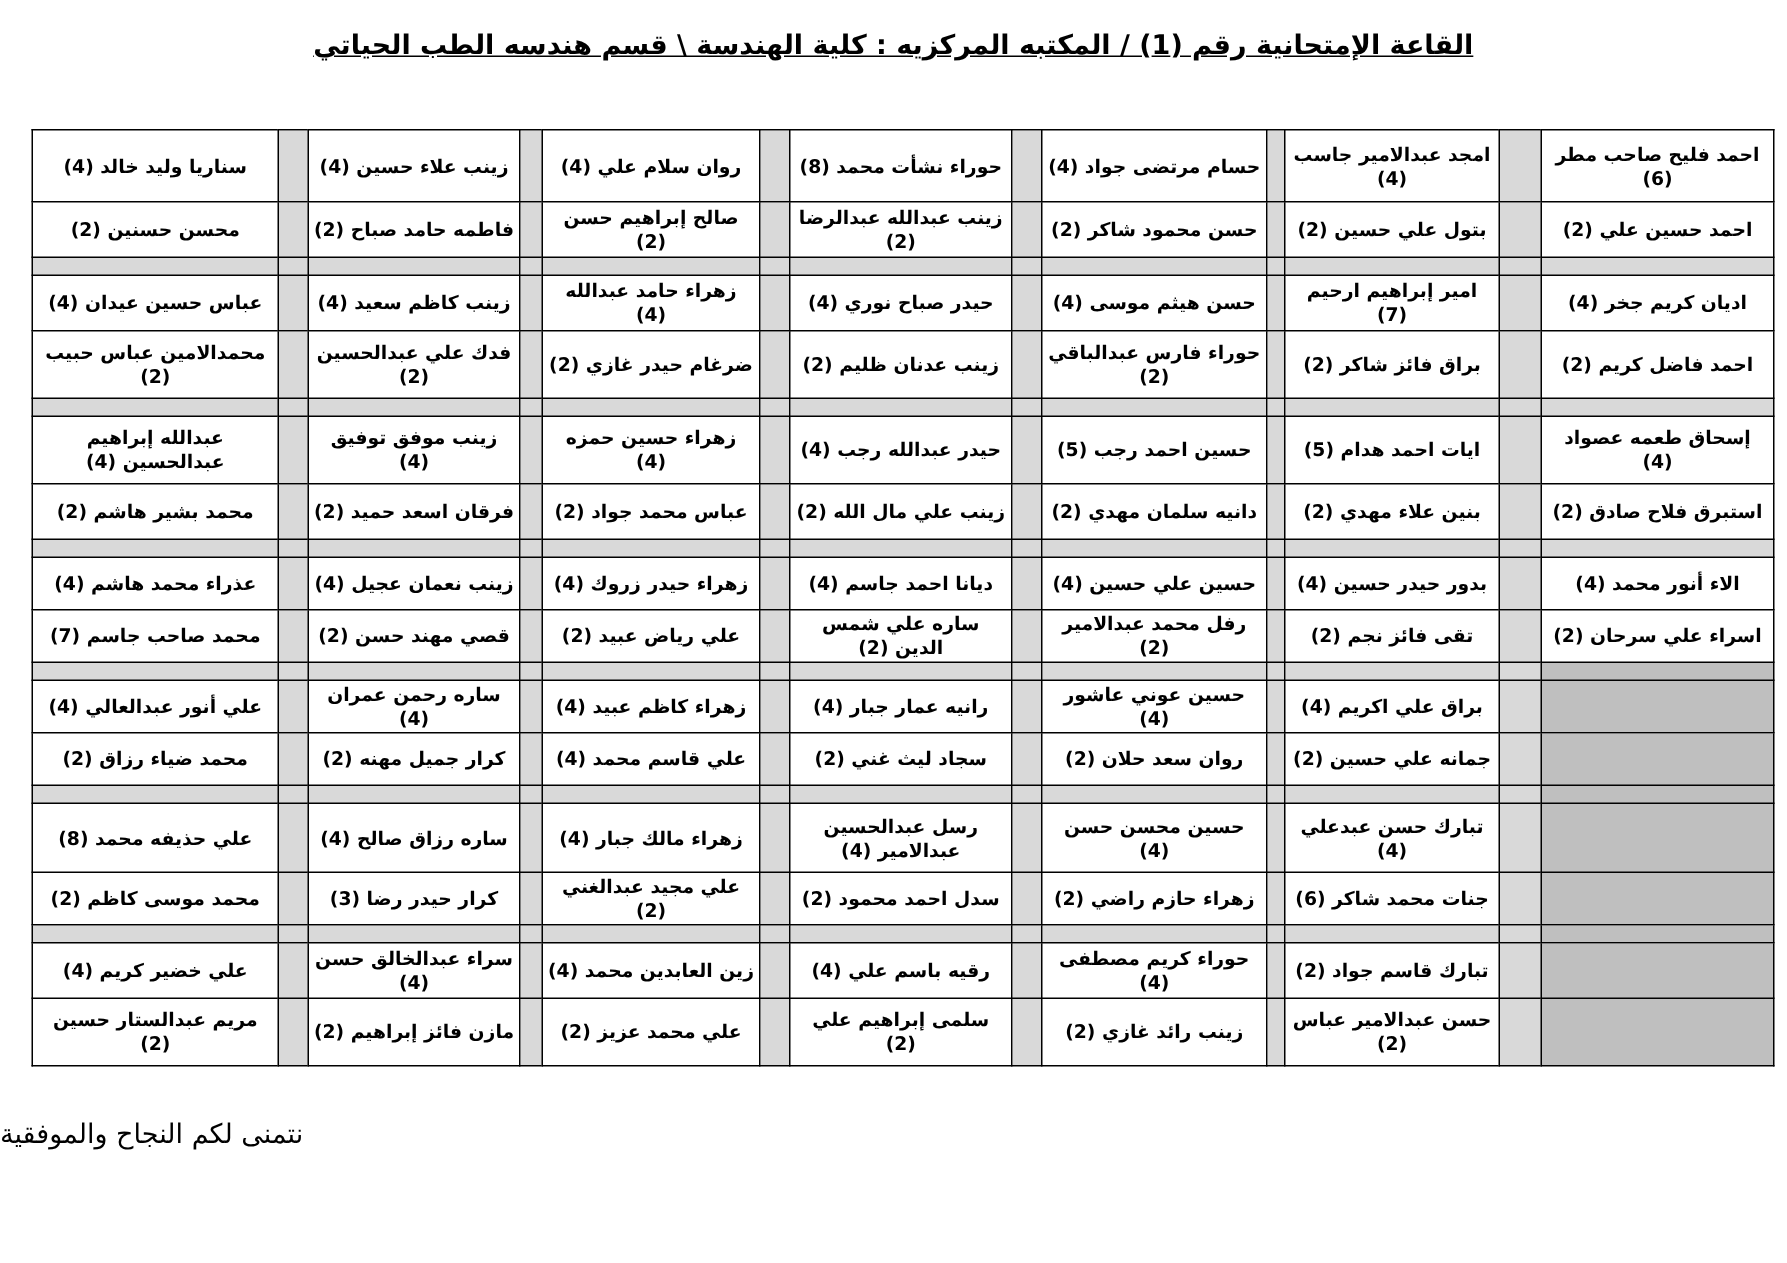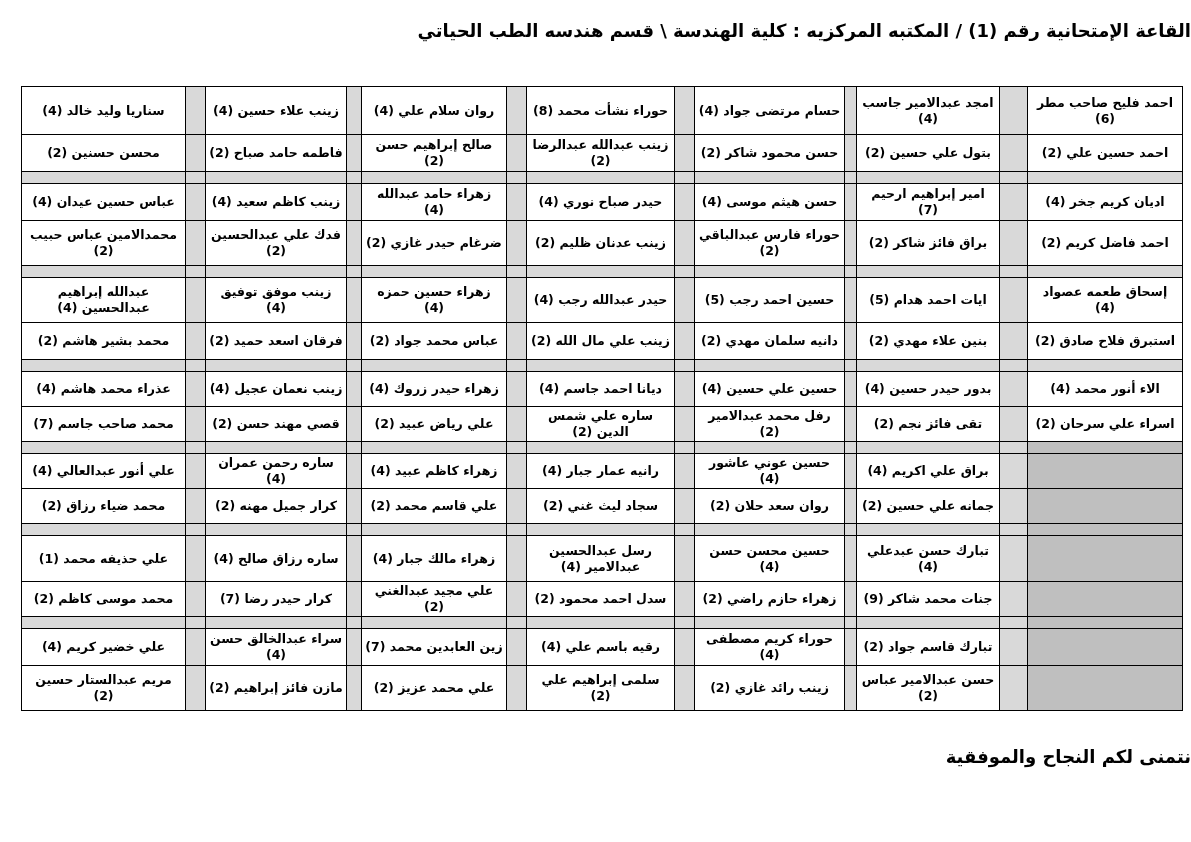--- a/index.html
+++ b/index.html
@@ -2,39 +2,39 @@
 <html lang="ar" dir="rtl"><head>
 <meta charset="utf-8">
 <style>
   html,body{margin:0;padding:0;background:#ffffff;}
   body{
     width:1191px;height:842px;position:relative;
     font-family:"DejaVu Sans", sans-serif;color:#000;
   }
   .page-title{
     position:absolute;top:20px;left:0;width:100%;
-    text-align:right;font-weight:bold;font-size:18px;
+    text-align:center;font-weight:bold;font-size:18px;text-decoration:underline;
   }
   .seating-wrap{position:absolute;top:86px;left:22px;width:1161px;}
   table.seating{
     border-collapse:collapse;table-layout:fixed;width:1161px;direction:rtl;
   }
   table.seating td{
     border:1.5px solid #000;
     text-align:center;vertical-align:middle;
     font-size:12.5px;font-weight:bold;line-height:1.25;
     padding:1px 3px;overflow:hidden;
   }
   td.name{background:#ffffff;}
   td.spacer{background:var(--spacer,#d9d9d9);}
   td.sep{background:var(--spacer,#d9d9d9);}
   td.dark{background:var(--empty,#bfbfbf);}
   .footer-note{
     position:absolute;top:746px;left:0;width:100%;
-    text-align:right;font-weight:bold;font-size:18px;
+    text-align:left;font-weight:normal;font-size:18px;
   }
 </style>
 </head>
 <body style="--spacer: #d9d9d9; --empty: #bfbfbf;">
 
 <div class="page-title">القاعة الإمتحانية رقم (1) / المكتبه المركزيه : كلية الهندسة \ قسم هندسه الطب الحياتي</div>
 
 <div class="seating-wrap">
   <table class="seating">
     <colgroup id="cols">
@@ -250,21 +250,21 @@
         </tr>
         <tr style="height: 35px;">
           <td class="dark"></td>
           <td class="spacer"></td>
           <td class="name">جمانه علي حسين (2)</td>
           <td class="spacer"></td>
           <td class="name">روان سعد حلان (2)</td>
           <td class="spacer"></td>
           <td class="name">سجاد ليث غني (2)</td>
           <td class="spacer"></td>
-          <td class="name">علي قاسم محمد (2)</td>
+          <td class="name">علي قاسم محمد (4)</td>
           <td class="spacer"></td>
           <td class="name">كرار جميل مهنه (2)</td>
           <td class="spacer"></td>
           <td class="name">محمد ضياء رزاق (2)</td>
         </tr>
         <tr style="height: 12px;">
           <td class="dark"></td>
           <td class="spacer"></td>
           <td class="sep"></td>
           <td class="spacer"></td>
@@ -284,34 +284,34 @@
           <td class="name">تبارك حسن عبدعلي (4)</td>
           <td class="spacer"></td>
           <td class="name">حسين محسن حسن (4)</td>
           <td class="spacer"></td>
           <td class="name">رسل عبدالحسين عبدالامير (4)</td>
           <td class="spacer"></td>
           <td class="name">زهراء مالك جبار (4)</td>
           <td class="spacer"></td>
           <td class="name">ساره رزاق صالح (4)</td>
           <td class="spacer"></td>
-          <td class="name">علي حذيفه محمد (1)</td>
-        </tr>
-        <tr style="height: 35px;">
-          <td class="dark"></td>
-          <td class="spacer"></td>
-          <td class="name">جنات محمد شاكر (9)</td>
+          <td class="name">علي حذيفه محمد (8)</td>
+        </tr>
+        <tr style="height: 35px;">
+          <td class="dark"></td>
+          <td class="spacer"></td>
+          <td class="name">جنات محمد شاكر (6)</td>
           <td class="spacer"></td>
           <td class="name">زهراء حازم راضي (2)</td>
           <td class="spacer"></td>
           <td class="name">سدل احمد محمود (2)</td>
           <td class="spacer"></td>
           <td class="name">علي مجيد عبدالغني (2)</td>
           <td class="spacer"></td>
-          <td class="name">كرار حيدر رضا (7)</td>
+          <td class="name">كرار حيدر رضا (3)</td>
           <td class="spacer"></td>
           <td class="name">محمد موسى كاظم (2)</td>
         </tr>
         <tr style="height: 12px;">
           <td class="dark"></td>
           <td class="spacer"></td>
           <td class="sep"></td>
           <td class="spacer"></td>
           <td class="sep"></td>
           <td class="spacer"></td>
@@ -325,21 +325,21 @@
         </tr>
         <tr style="height: 37px;">
           <td class="dark"></td>
           <td class="spacer"></td>
           <td class="name">تبارك قاسم جواد (2)</td>
           <td class="spacer"></td>
           <td class="name">حوراء كريم مصطفى (4)</td>
           <td class="spacer"></td>
           <td class="name">رقيه باسم علي (4)</td>
           <td class="spacer"></td>
-          <td class="name">زين العابدين محمد (7)</td>
+          <td class="name">زين العابدين محمد (4)</td>
           <td class="spacer"></td>
           <td class="name">سراء عبدالخالق حسن (4)</td>
           <td class="spacer"></td>
           <td class="name">علي خضير كريم (4)</td>
         </tr>
         <tr style="height: 45px;">
           <td class="dark"></td>
           <td class="spacer"></td>
           <td class="name">حسن عبدالامير عباس (2)</td>
           <td class="spacer"></td>

